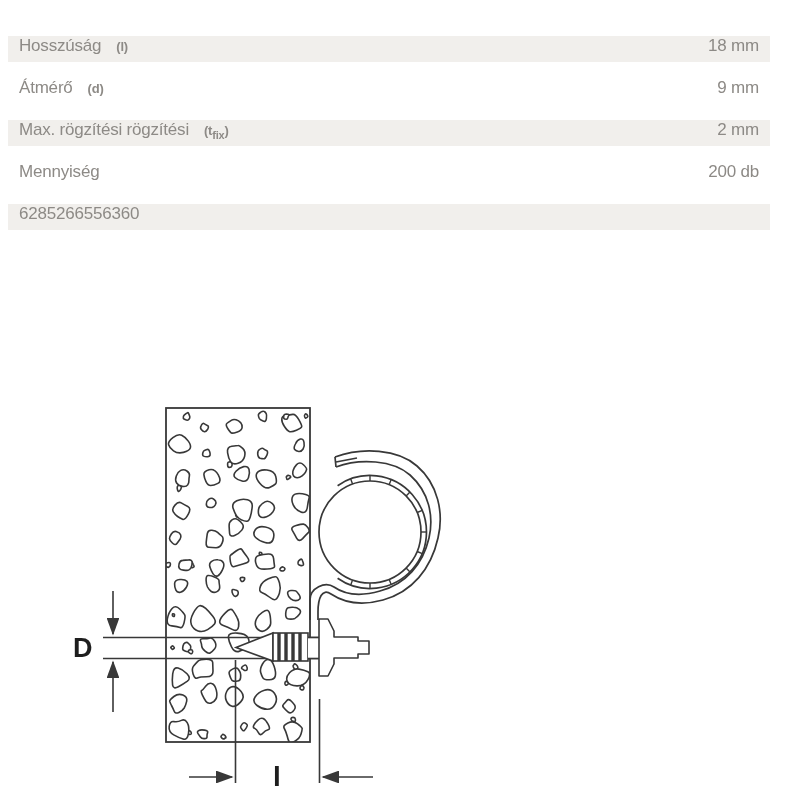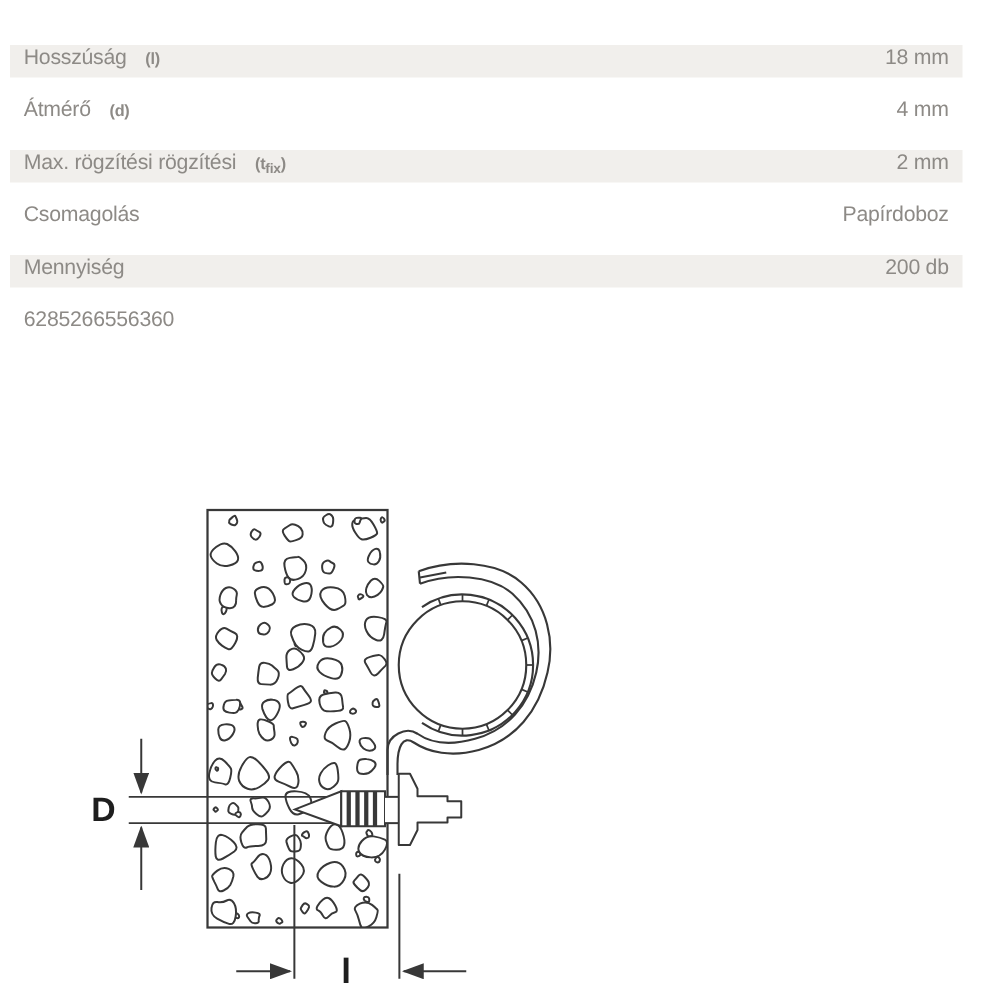--- a/index.html
+++ b/index.html
@@ -37,38 +37,31 @@
       <span class="sym"><span>(l</span><sub></sub><span>)</span></span>
     </div>
     <div class="cell-value">18 mm</div>
   </div>
 
   <div class="row">
     <div class="cell-label">
       <span class="lbl">Átmérő</span>
       <span class="sym"><span>(d</span><sub></sub><span>)</span></span>
     </div>
-    <div class="cell-value">4 mm</div>
+    <div class="cell-value">9 mm</div>
   </div>
 
   <div class="row">
     <div class="cell-label">
       <span class="lbl">Max. rögzítési rögzítési</span>
       <span class="sym"><span>(t</span><sub>fix</sub><span>)</span></span>
     </div>
     <div class="cell-value">2 mm</div>
   </div>
 
-  <div class="row">
-    <div class="cell-label">
-      <span class="lbl">Csomagolás</span>
-      <span class="sym"><span></span><sub></sub><span></span></span>
-    </div>
-    <div class="cell-value">Papírdoboz</div>
-  </div>
 
   <div class="row">
     <div class="cell-label">
       <span class="lbl">Mennyiség</span>
       <span class="sym"><span></span><sub></sub><span></span></span>
     </div>
     <div class="cell-value">200 db</div>
   </div>
 
   <div class="row">

